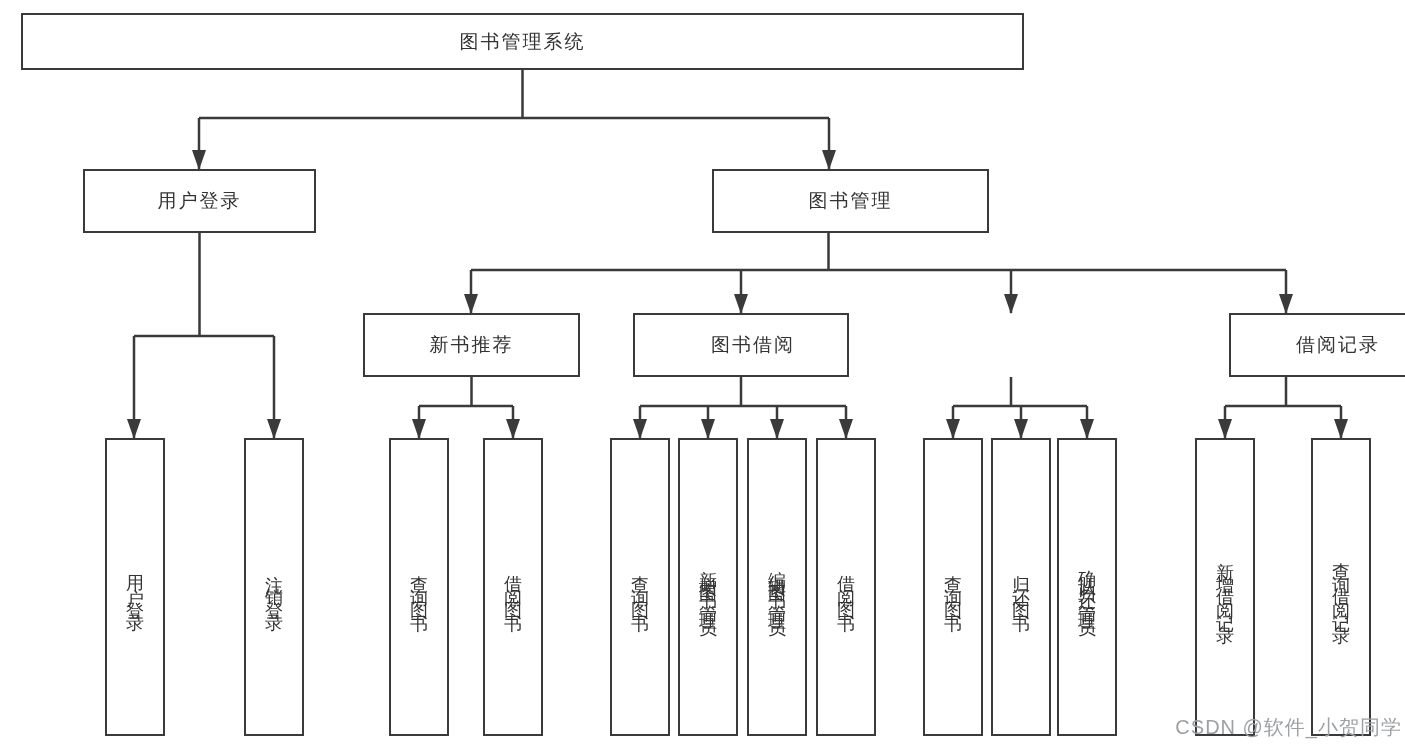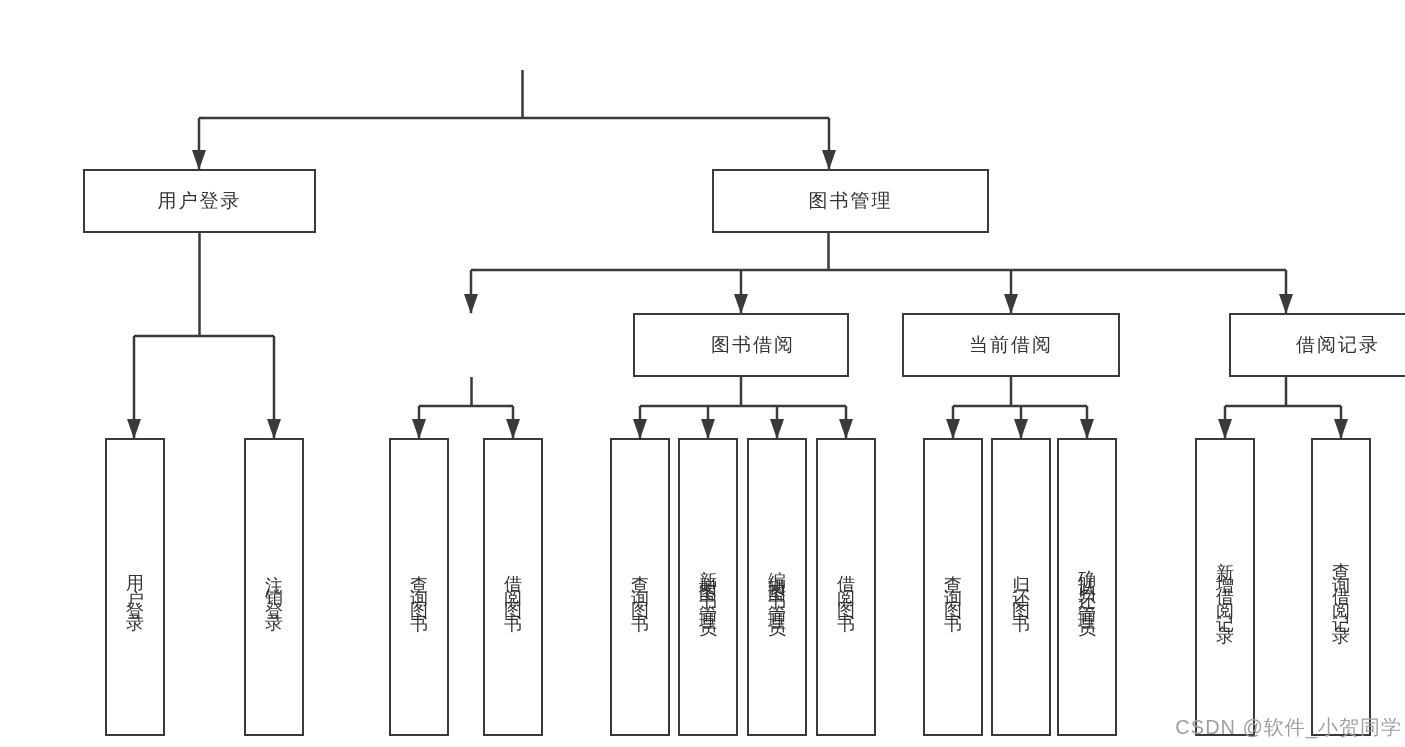--- a/index.html
+++ b/index.html
@@ -90,33 +90,36 @@
         <line x1="846" y1="406" x2="846" y2="438" marker-end="url(#arrow)"></line>
         <line x1="953" y1="406" x2="953" y2="438" marker-end="url(#arrow)"></line>
         <line x1="1021" y1="406" x2="1021" y2="438" marker-end="url(#arrow)"></line>
         <line x1="1087" y1="406" x2="1087" y2="438" marker-end="url(#arrow)"></line>
         <line x1="1225" y1="406" x2="1225" y2="438" marker-end="url(#arrow)"></line>
         <line x1="1341" y1="406" x2="1341" y2="438" marker-end="url(#arrow)"></line>
       </g>
     </g>
   </svg>
 
+  <div class="box" style="left:21px; top:13px; width:1003px; height:57px;">
+    <span>图书管理系统</span>
+  </div>
 
   <div class="box" style="left:83px; top:169px; width:233px; height:64px;">
     <span>用户登录</span>
   </div>
   <div class="box" style="left:712px; top:169px; width:277px; height:64px;">
     <span>图书管理</span>
   </div>
 
+  <div class="box" style="left:363px; top:313px; width:217px; height:64px;">
+    <span>新书推荐</span>
+  </div>
   <div class="box" style="left:633px; top:313px; width:216px; height:64px;padding-left:24px;">
     <span>图书借阅</span>
-  </div>
-  <div class="box" style="left:902px; top:313px; width:218px; height:64px;">
-    <span>当前借阅</span>
   </div>
   <div class="box" style="left:1229px; top:313px; width:218px; height:64px;">
     <span>借阅记录</span>
   </div>
 
   <div class="box leaf" style="left:105px;">
     <span class="vtext">用户登录</span>
   </div>
   <div class="box leaf" style="left:244px;">
     <span class="vtext">注销登录</span>

